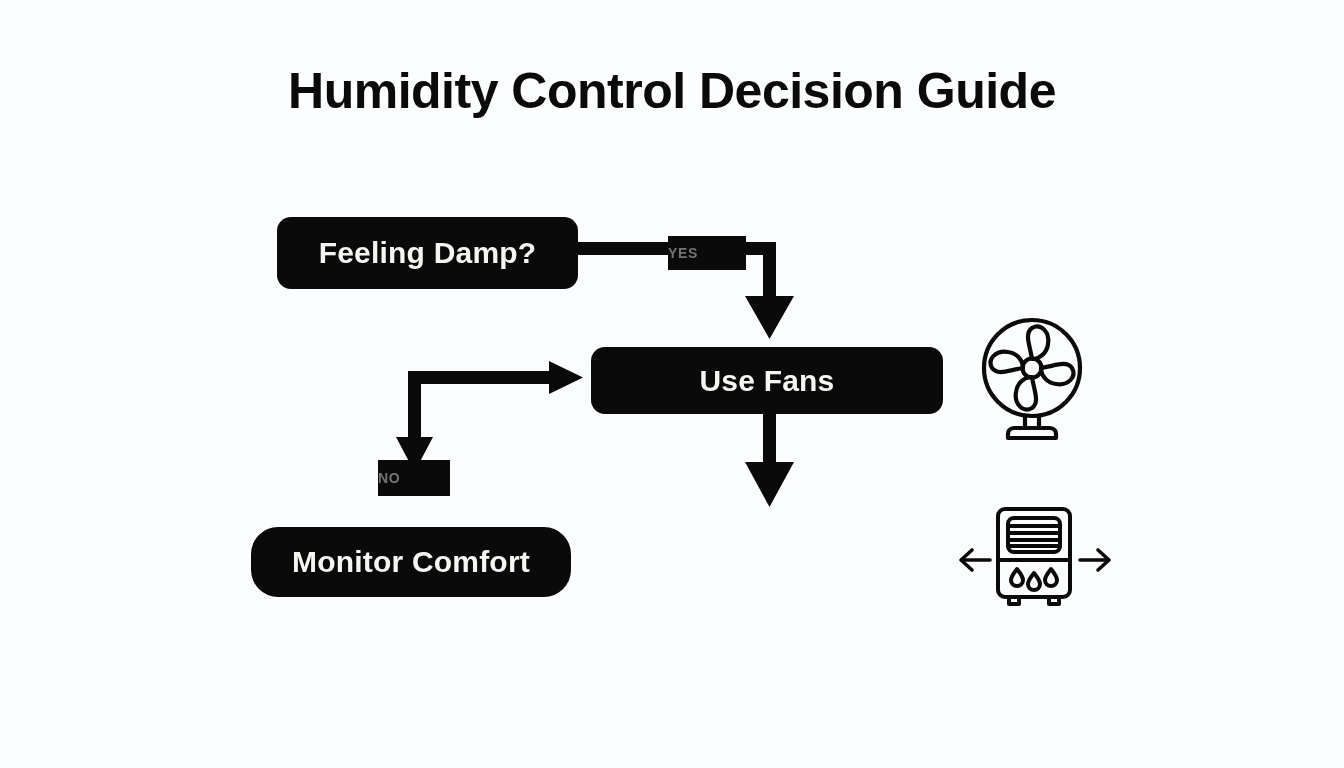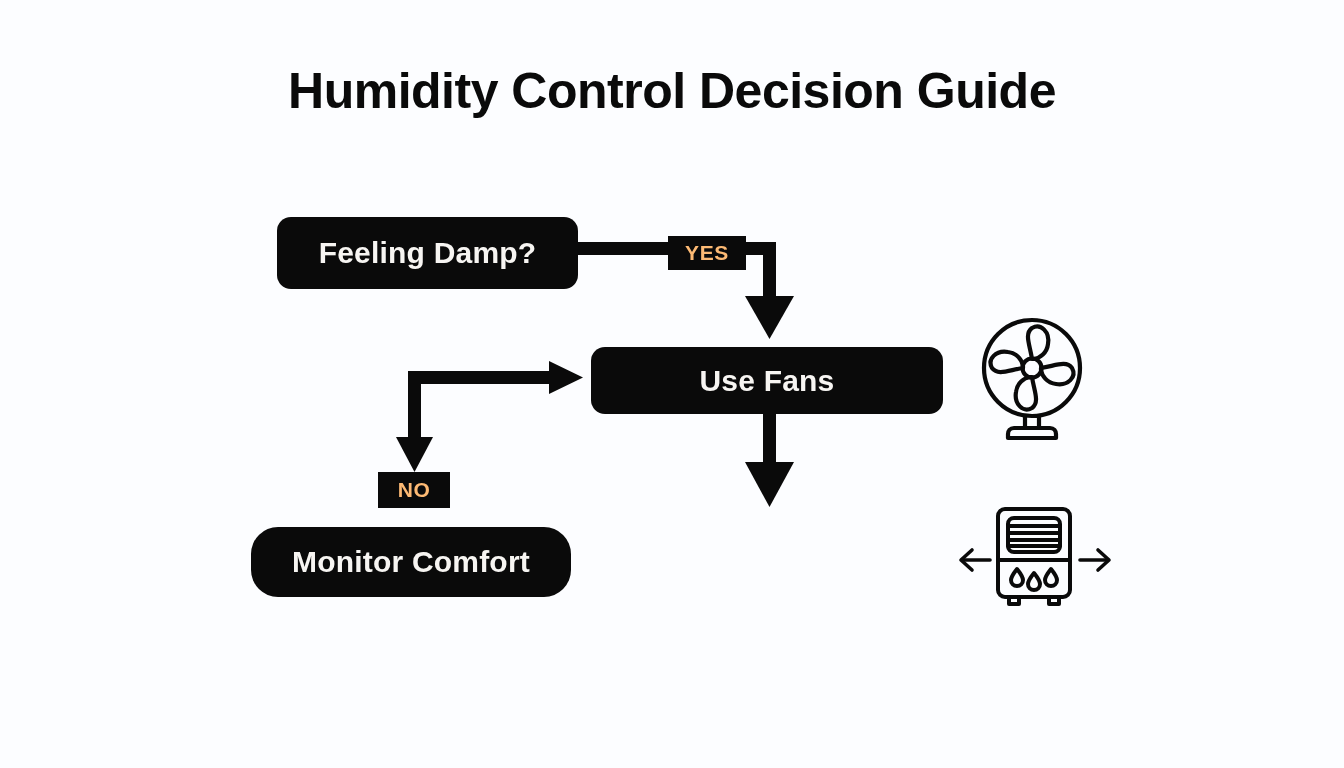--- a/index.html
+++ b/index.html
@@ -43,27 +43,26 @@
     font-family: "Liberation Sans", sans-serif;
     font-weight: bold;
     font-size: 30px;
     letter-spacing: 0.2px;
     box-sizing: border-box;
     white-space: nowrap;
   }
   .badge {
     position: absolute;
     background: #0a0a0a;
-    color: #fdba74;
+    color: #737373;
     display: flex;
     align-items: center;
-    justify-content: center;
     font-family: "Liberation Sans", sans-serif;
     font-weight: bold;
-    font-size: 21px;
+    font-size: 14px;
     letter-spacing: 0.6px;
     box-sizing: border-box;
     white-space: nowrap;
   }
   .edge-svg {
     position: absolute;
     left: 0;
     top: 0;
     width: 1344px;
     height: 768px;
@@ -114,21 +113,21 @@
 
   <div class="node" style="left:251px; top:527px; width:320px; height:70px;border-radius:27px;">
     <span>Monitor Comfort</span>
   </div>
 
 
   <div class="badge" style="left:668px; top:236px; width:78px; height:34px;">
     <span>YES</span>
   </div>
 
-  <div class="badge" style="left:378px; top:472px; width:72px; height:36px;">
+  <div class="badge" style="left:378px; top:460px; width:72px; height:36px;">
     <span>NO</span>
   </div>
 
   <div class="icon-box" style="left:968px; top:312px; width:128px; height:132px;">
     <svg viewBox="0 0 128 132" width="128" height="132" xmlns="http://www.w3.org/2000/svg" fill="none" stroke="#0a0a0a" stroke-width="4.2" stroke-linecap="round" stroke-linejoin="round">
       <circle cx="64" cy="56" r="48"></circle>
       <circle cx="64" cy="56" r="9.5"></circle>
 
       <path d="M64 47 C 62 33, 56 22, 64 16 C 73 11, 82 20, 80 32 C 79 41, 72 46, 66 47 Z"></path>
       <path d="M73 56 C 87 54, 98 48, 104 56 C 109 65, 100 74, 88 72 C 79 71, 74 64, 73 58 Z"></path>

